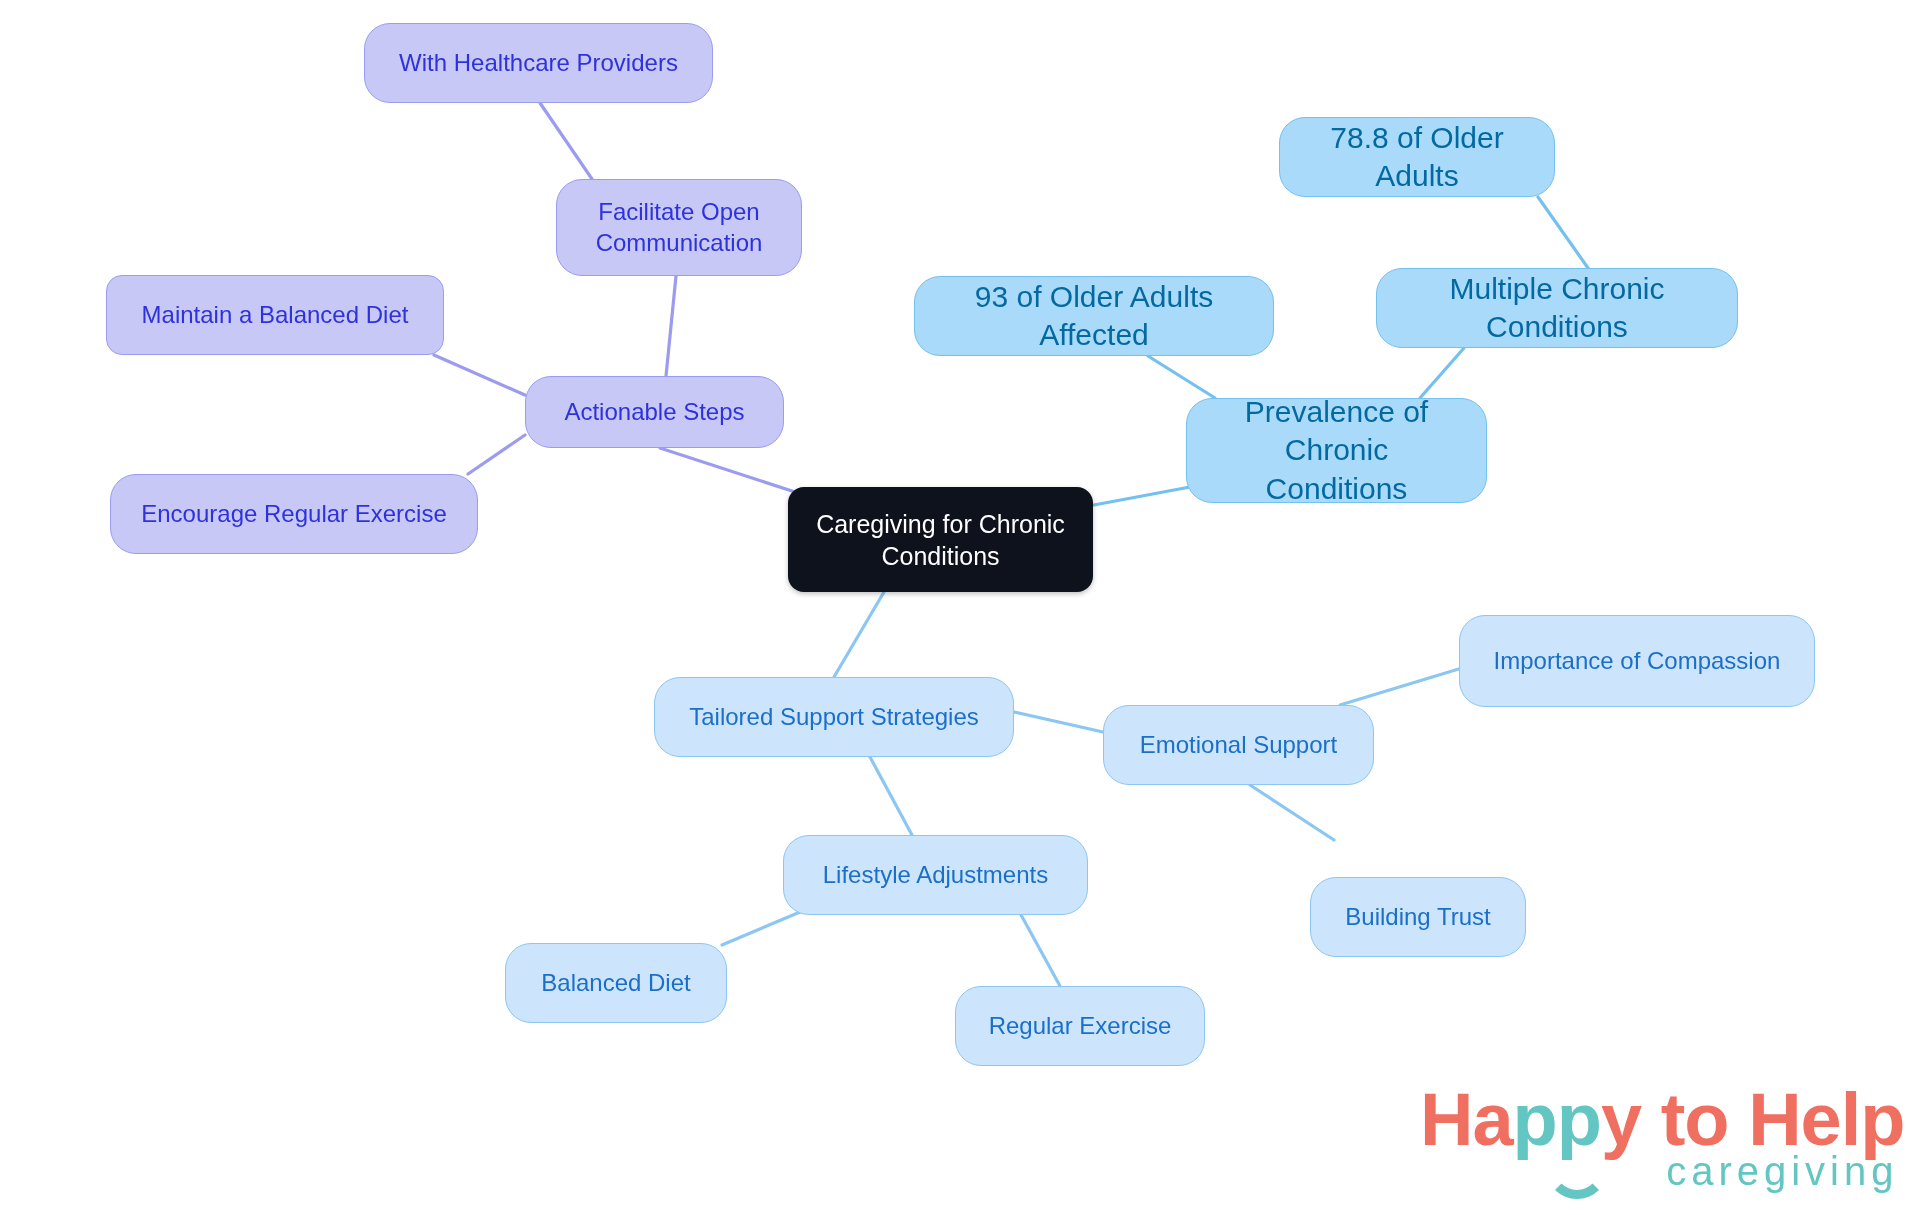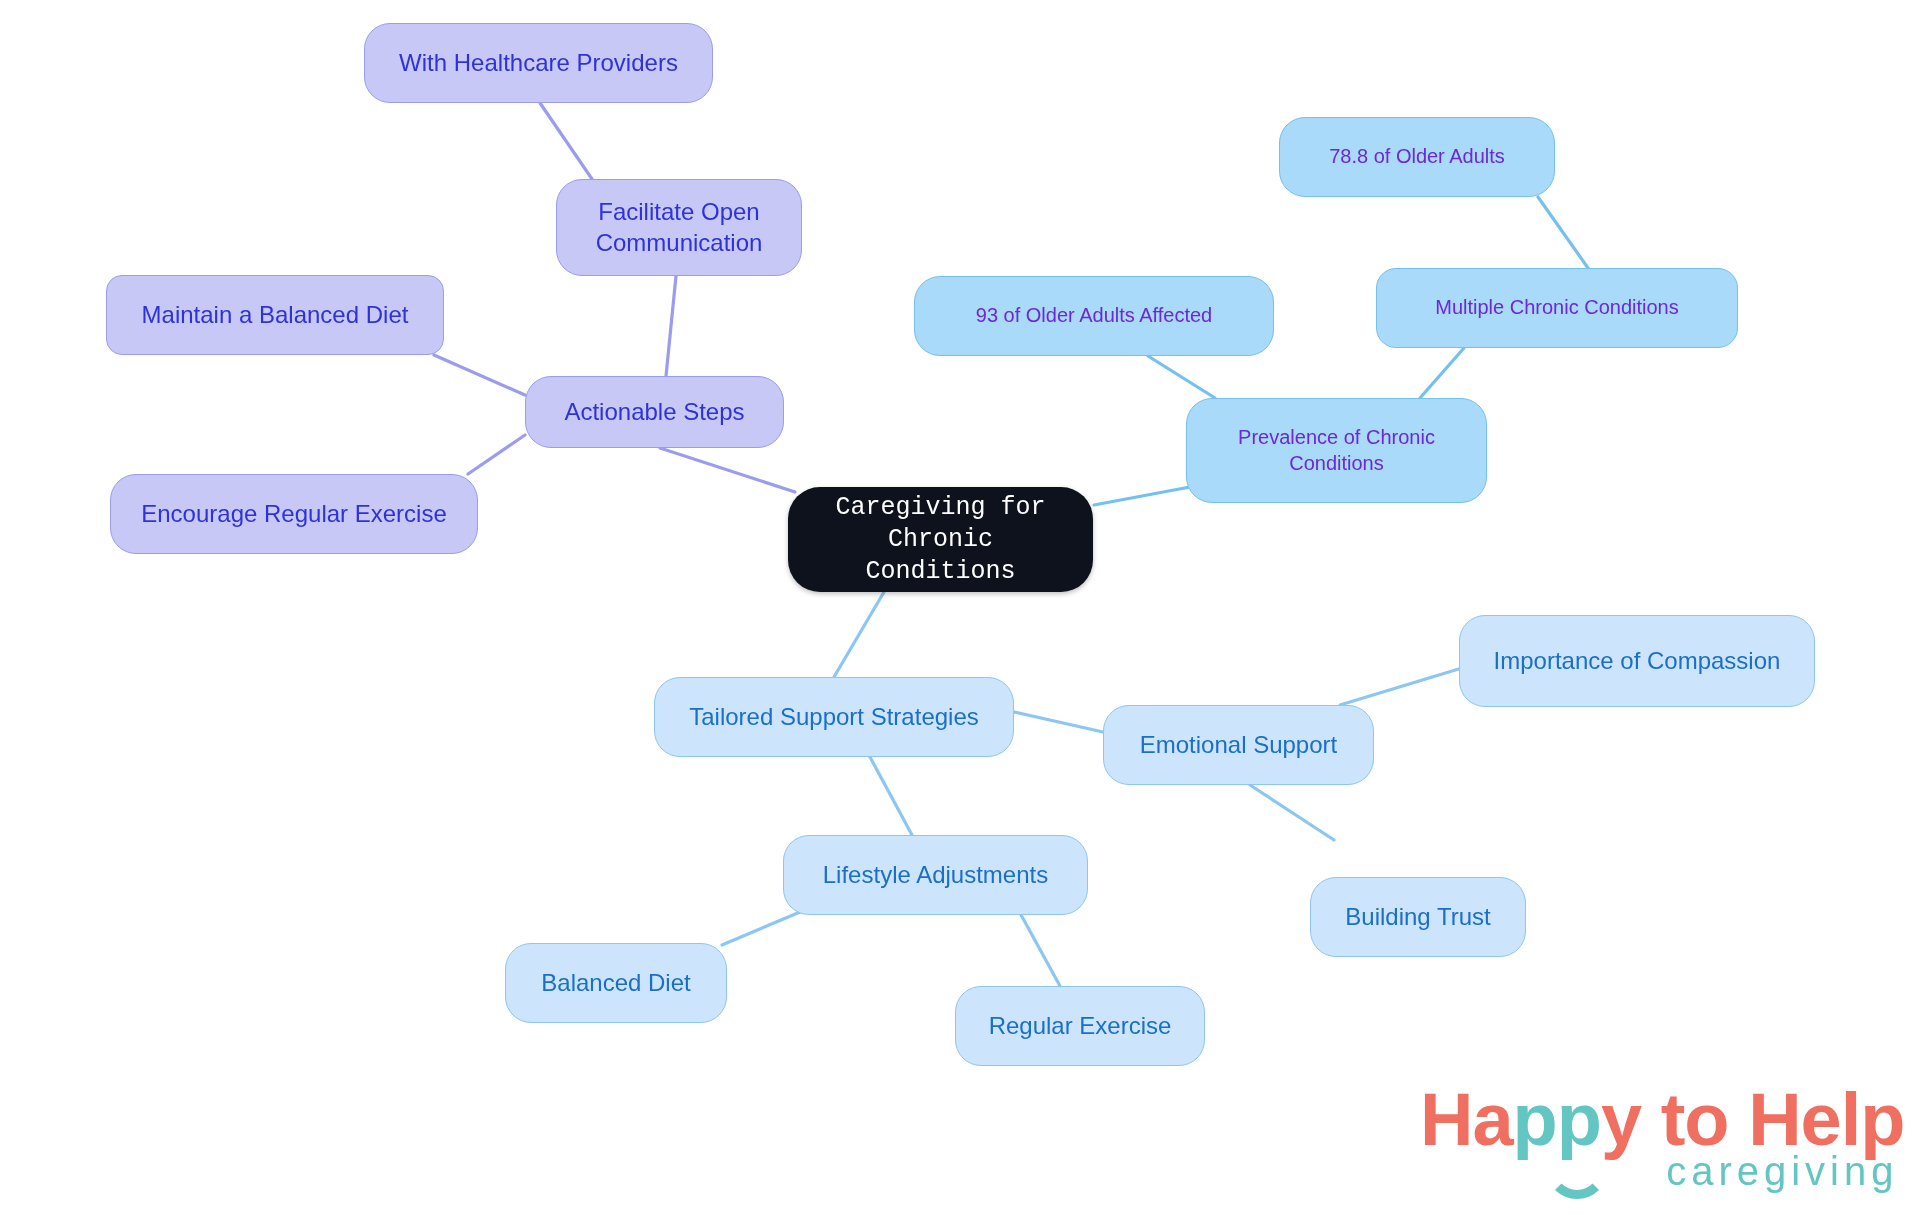--- a/index.html
+++ b/index.html
@@ -34,36 +34,35 @@
     border-radius: 26px;
     line-height: 1.28;
     white-space: pre-line;
     padding: 4px 13px;
     z-index: 5;
   }
   .node.root {
     background: #0d121c;
     color: #ffffff;
     border: none;
-    border-radius: 32px;
+    border-radius: 16px;
     font-size: 25px;
     box-shadow: 0 2px 5px rgba(0,0,0,0.25);
-    font-family: Liberation Mono, monospace;
   }
   .node.purple {
     background: #c7c8f6;
     border: 1.6px solid #9b9cf0;
     color: #2e32dd;
     font-size: 24px;
   }
   .node.blue1 {
     background: #a9daf9;
     border: 1.6px solid #74c0ef;
-    color: #6d28d9;
-    font-size: 20px;
+    color: #0369a1;
+    font-size: 30px;
   }
   .node.blue2 {
     background: #cde5fc;
     border: 1.6px solid #8cc6f2;
     color: #1a6fc9;
     font-size: 24px;
   }
   #logo {
     position: absolute;
     z-index: 8;
@@ -130,21 +129,21 @@
 Conditions</div>
       <div class="node purple" style="left: 525px; top: 376px; width: 259px; height: 72px;">Actionable Steps</div>
       <div class="node purple" style="left: 556px; top: 179px; width: 246px; height: 97px;">Facilitate Open
 Communication</div>
       <div class="node purple" style="left: 364px; top: 23px; width: 349px; height: 80px;">With Healthcare Providers</div>
       <div class="node purple" style="left: 106px; top: 275px; width: 338px; height: 80px; border-radius: 16px;">Maintain a Balanced Diet</div>
       <div class="node purple" style="left: 110px; top: 474px; width: 368px; height: 80px;">Encourage Regular Exercise</div>
       <div class="node blue1" style="left: 1186px; top: 398px; width: 301px; height: 105px;">Prevalence of Chronic
 Conditions</div>
       <div class="node blue1" style="left: 914px; top: 276px; width: 360px; height: 80px;">93 of Older Adults Affected</div>
-      <div class="node blue1" style="left: 1376px; top: 268px; width: 362px; height: 80px; border-radius: 20px;">Multiple Chronic Conditions</div>
+      <div class="node blue1" style="left: 1376px; top: 268px; width: 362px; height: 80px;">Multiple Chronic Conditions</div>
       <div class="node blue1" style="left: 1279px; top: 117px; width: 276px; height: 80px;">78.8 of Older Adults</div>
       <div class="node blue2" style="left: 654px; top: 677px; width: 360px; height: 80px;">Tailored Support Strategies</div>
       <div class="node blue2" style="left: 783px; top: 835px; width: 305px; height: 80px;">Lifestyle Adjustments</div>
       <div class="node blue2" style="left: 505px; top: 943px; width: 222px; height: 80px;">Balanced Diet</div>
       <div class="node blue2" style="left: 955px; top: 986px; width: 250px; height: 80px;">Regular Exercise</div>
       <div class="node blue2" style="left: 1103px; top: 705px; width: 271px; height: 80px;">Emotional Support</div>
       <div class="node blue2" style="left: 1459px; top: 615px; width: 356px; height: 92px;">Importance of Compassion</div>
       <div class="node blue2" style="left: 1310px; top: 877px; width: 216px; height: 80px;">Building Trust</div>
     </div>
 

